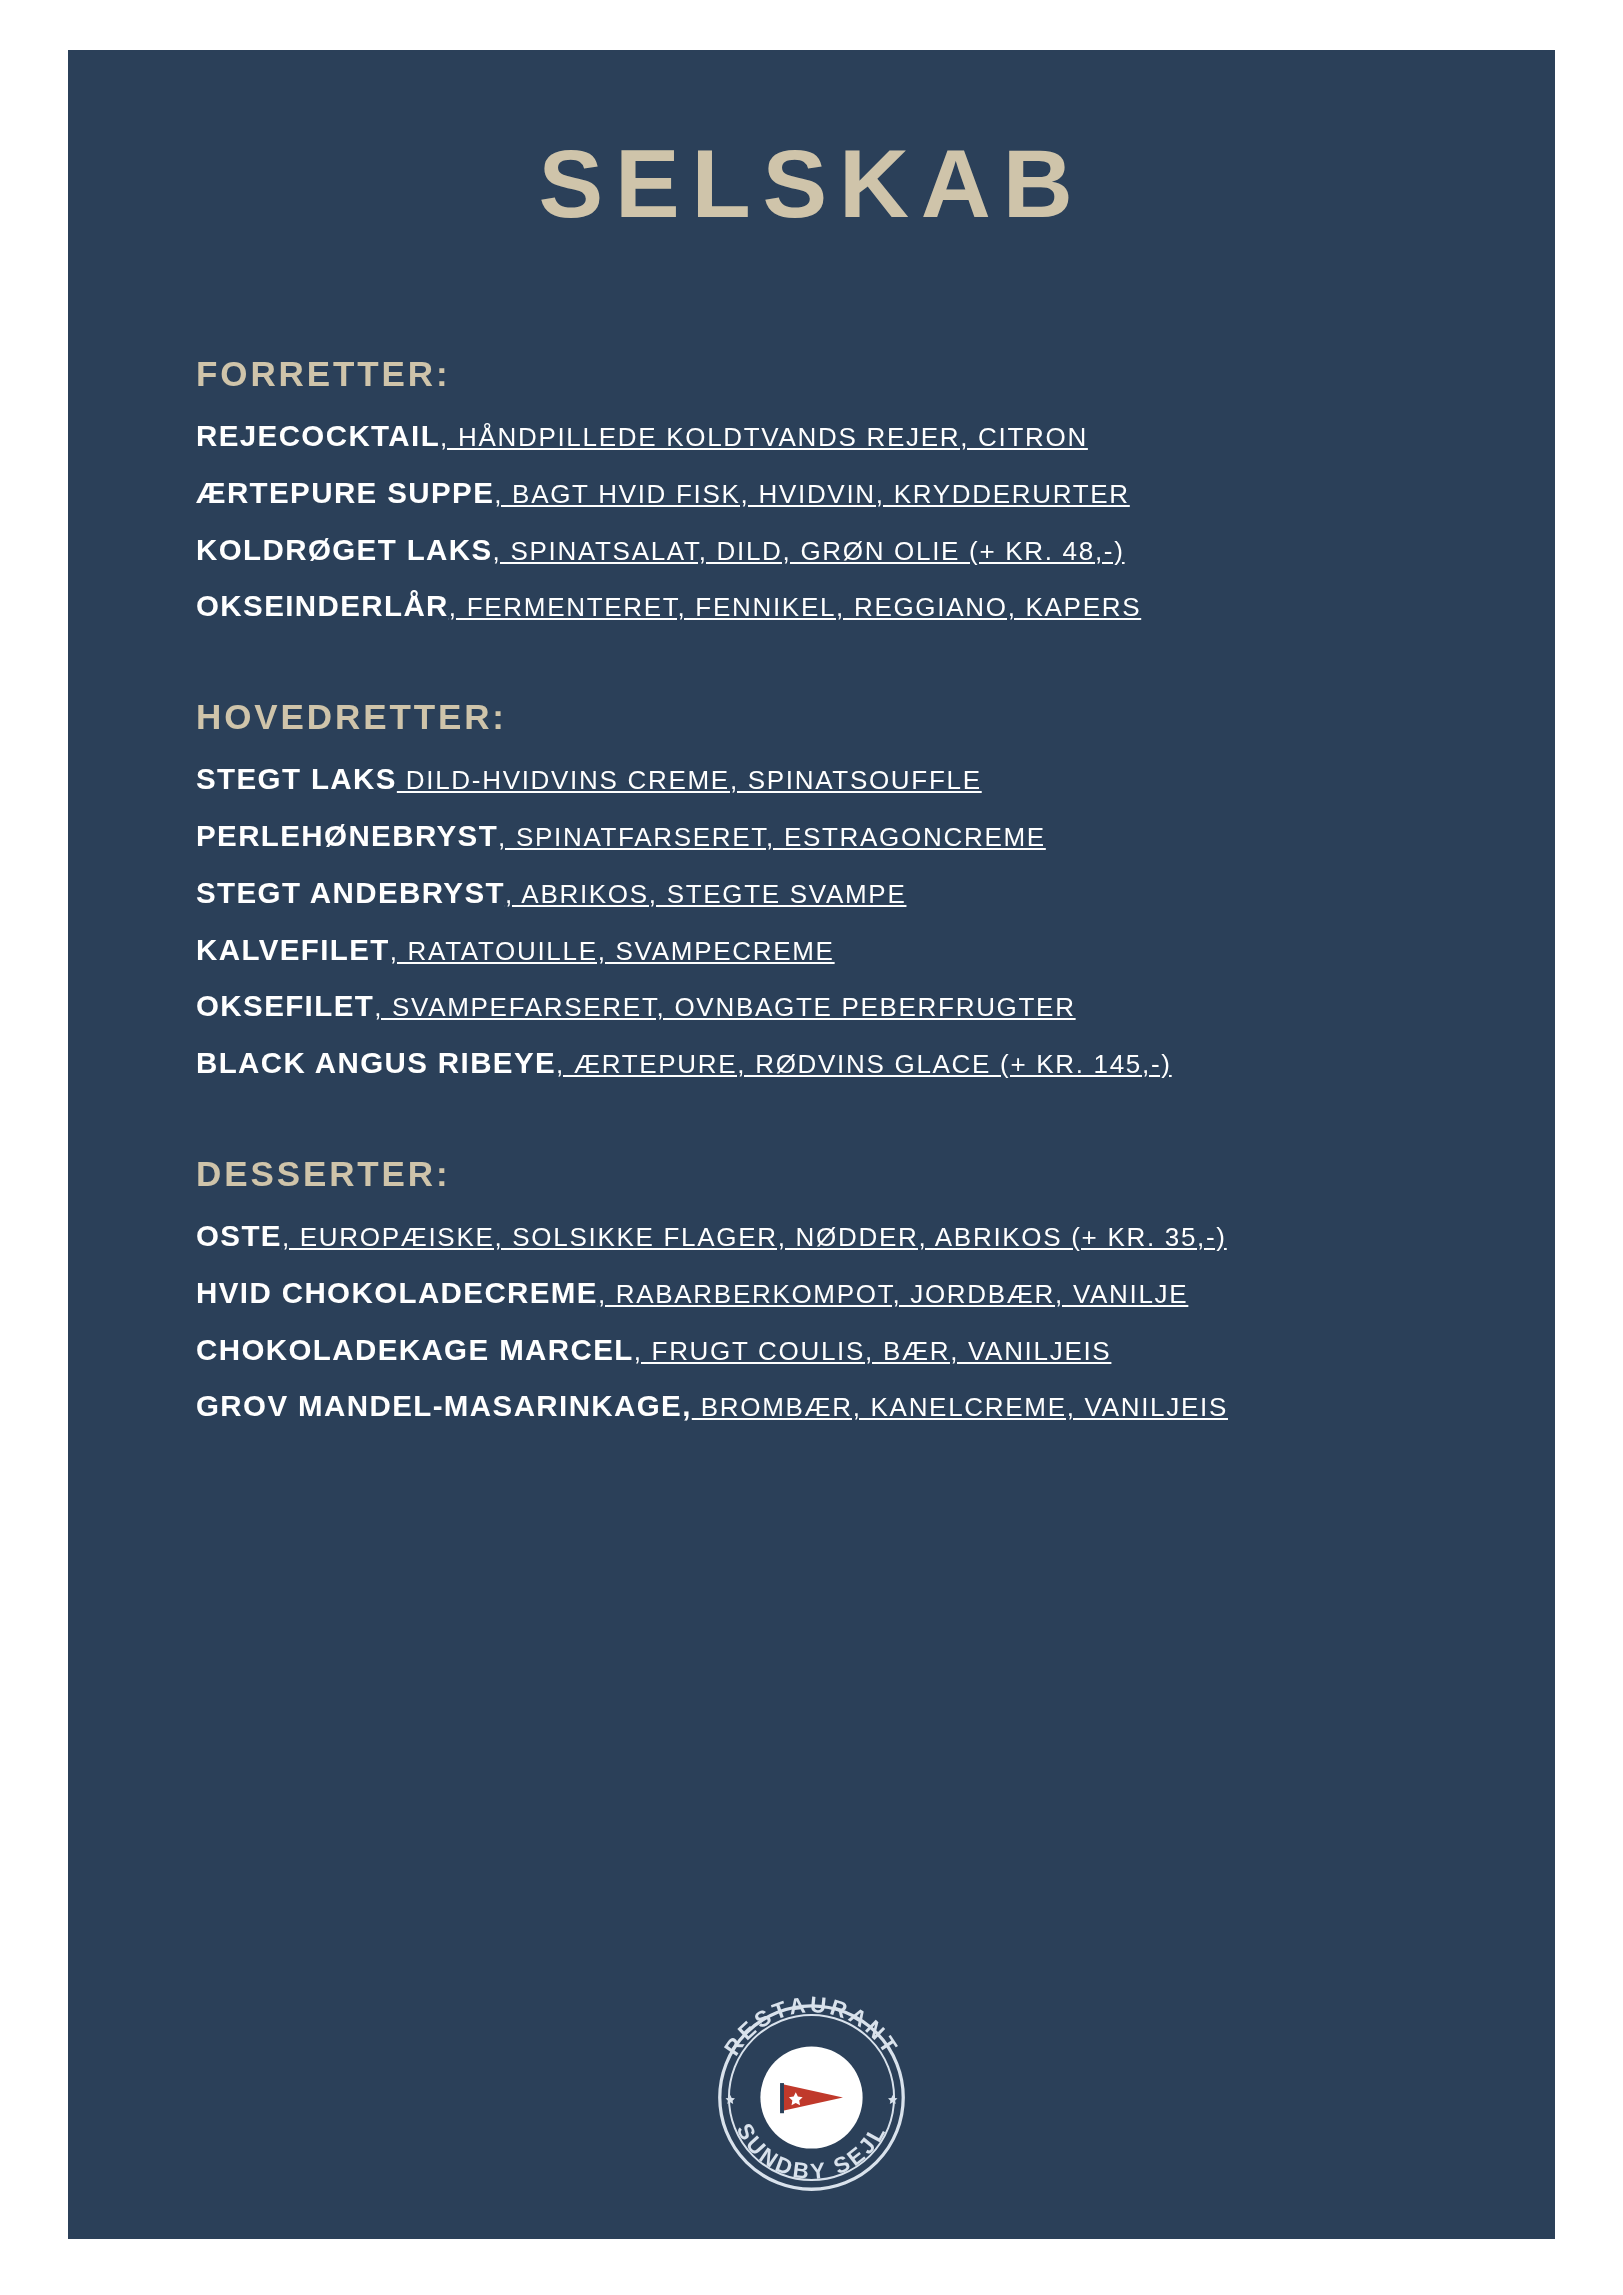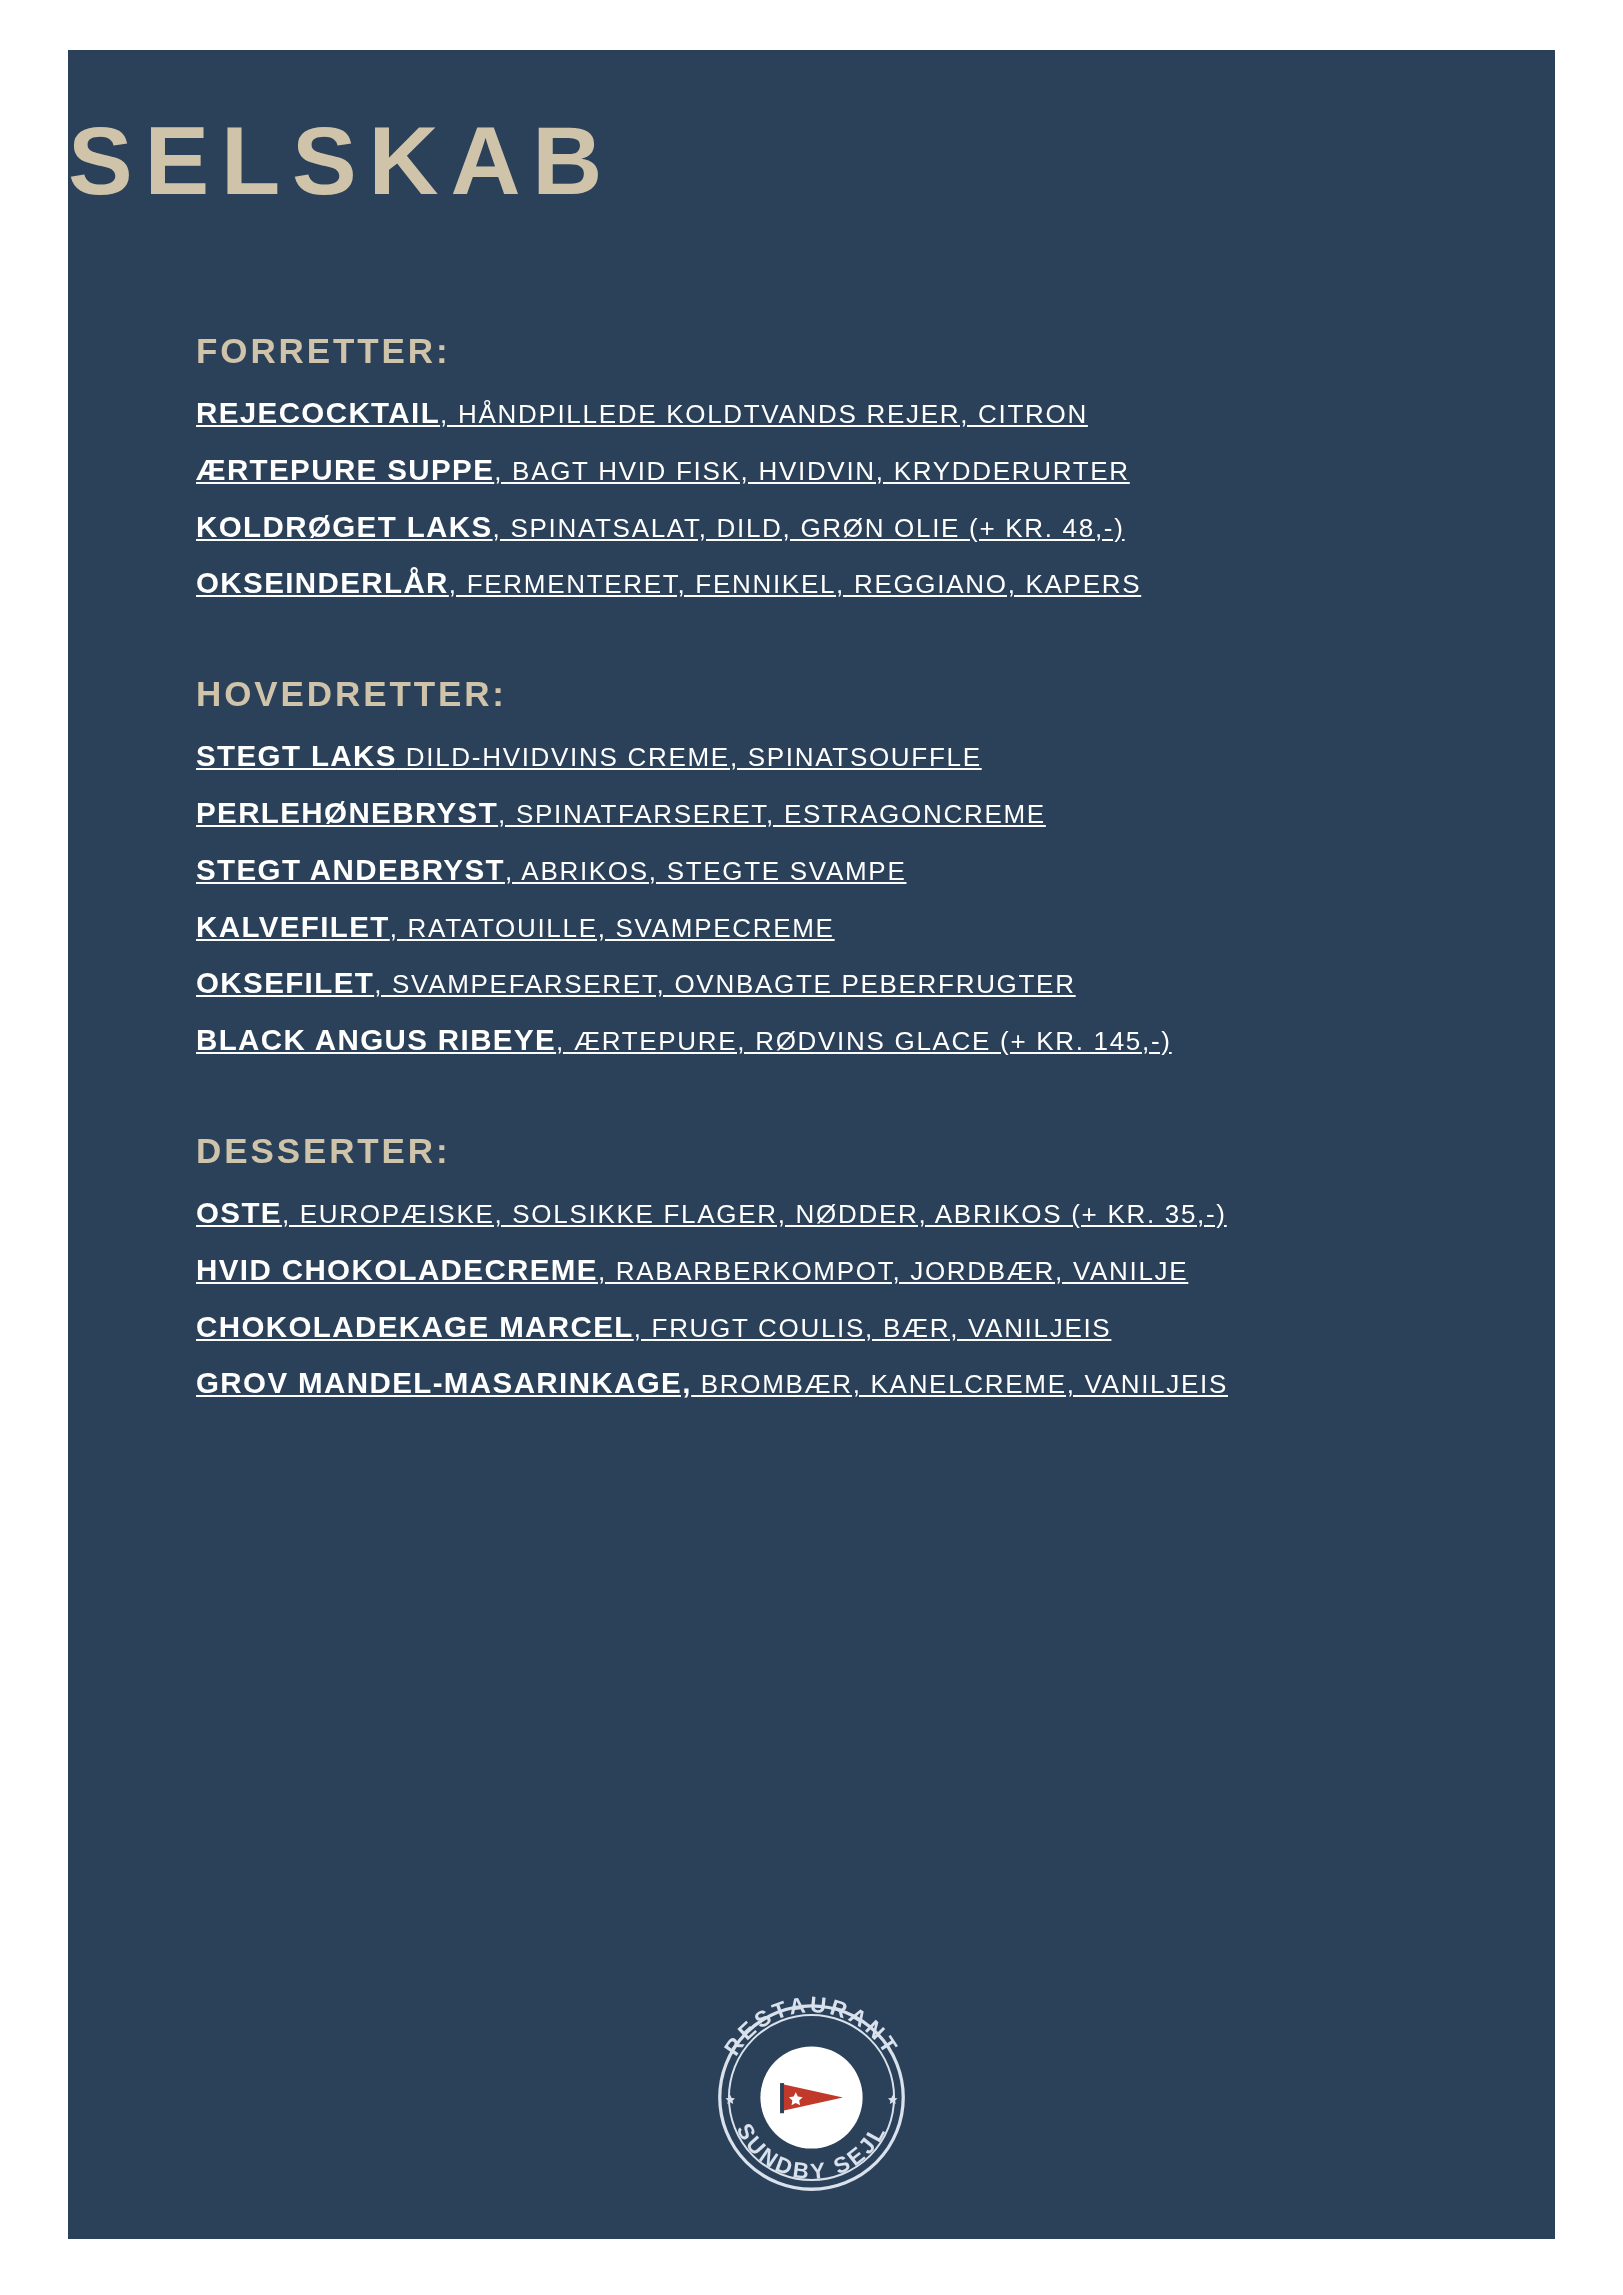--- a/index.html
+++ b/index.html
@@ -25,21 +25,22 @@
     left: 68px;
     top: 50px;
     width: 1487px;
     height: 2189px;
     background: #2b4059;
     box-sizing: border-box;
     overflow: hidden;
   }
   .menu-title {
     margin: 0;
-    padding-top: 62px;
+    padding-top: 85px;
+    text-align: center;
     color: #cfc4aa;
     font-size: 97px;
     font-weight: bold;
     letter-spacing: 11.8px;
     line-height: 1;
     text-transform: uppercase;
   }
   .sections {
     margin-top: 122px;
     padding-left: 128px;
@@ -66,21 +67,20 @@
     white-space: nowrap;
   }
   .menu-item:last-child {
     margin-bottom: 0;
   }
   .item-name {
     font-size: 29.5px;
     font-weight: bold;
     letter-spacing: 1.4px;
     text-transform: uppercase;
-    text-decoration: underline;
   }
   .item-desc {
     font-size: 26px;
     font-weight: normal;
     letter-spacing: 1.7px;
     text-transform: uppercase;
     text-decoration: underline;
   }
   .logo-wrap {
     position: absolute;

